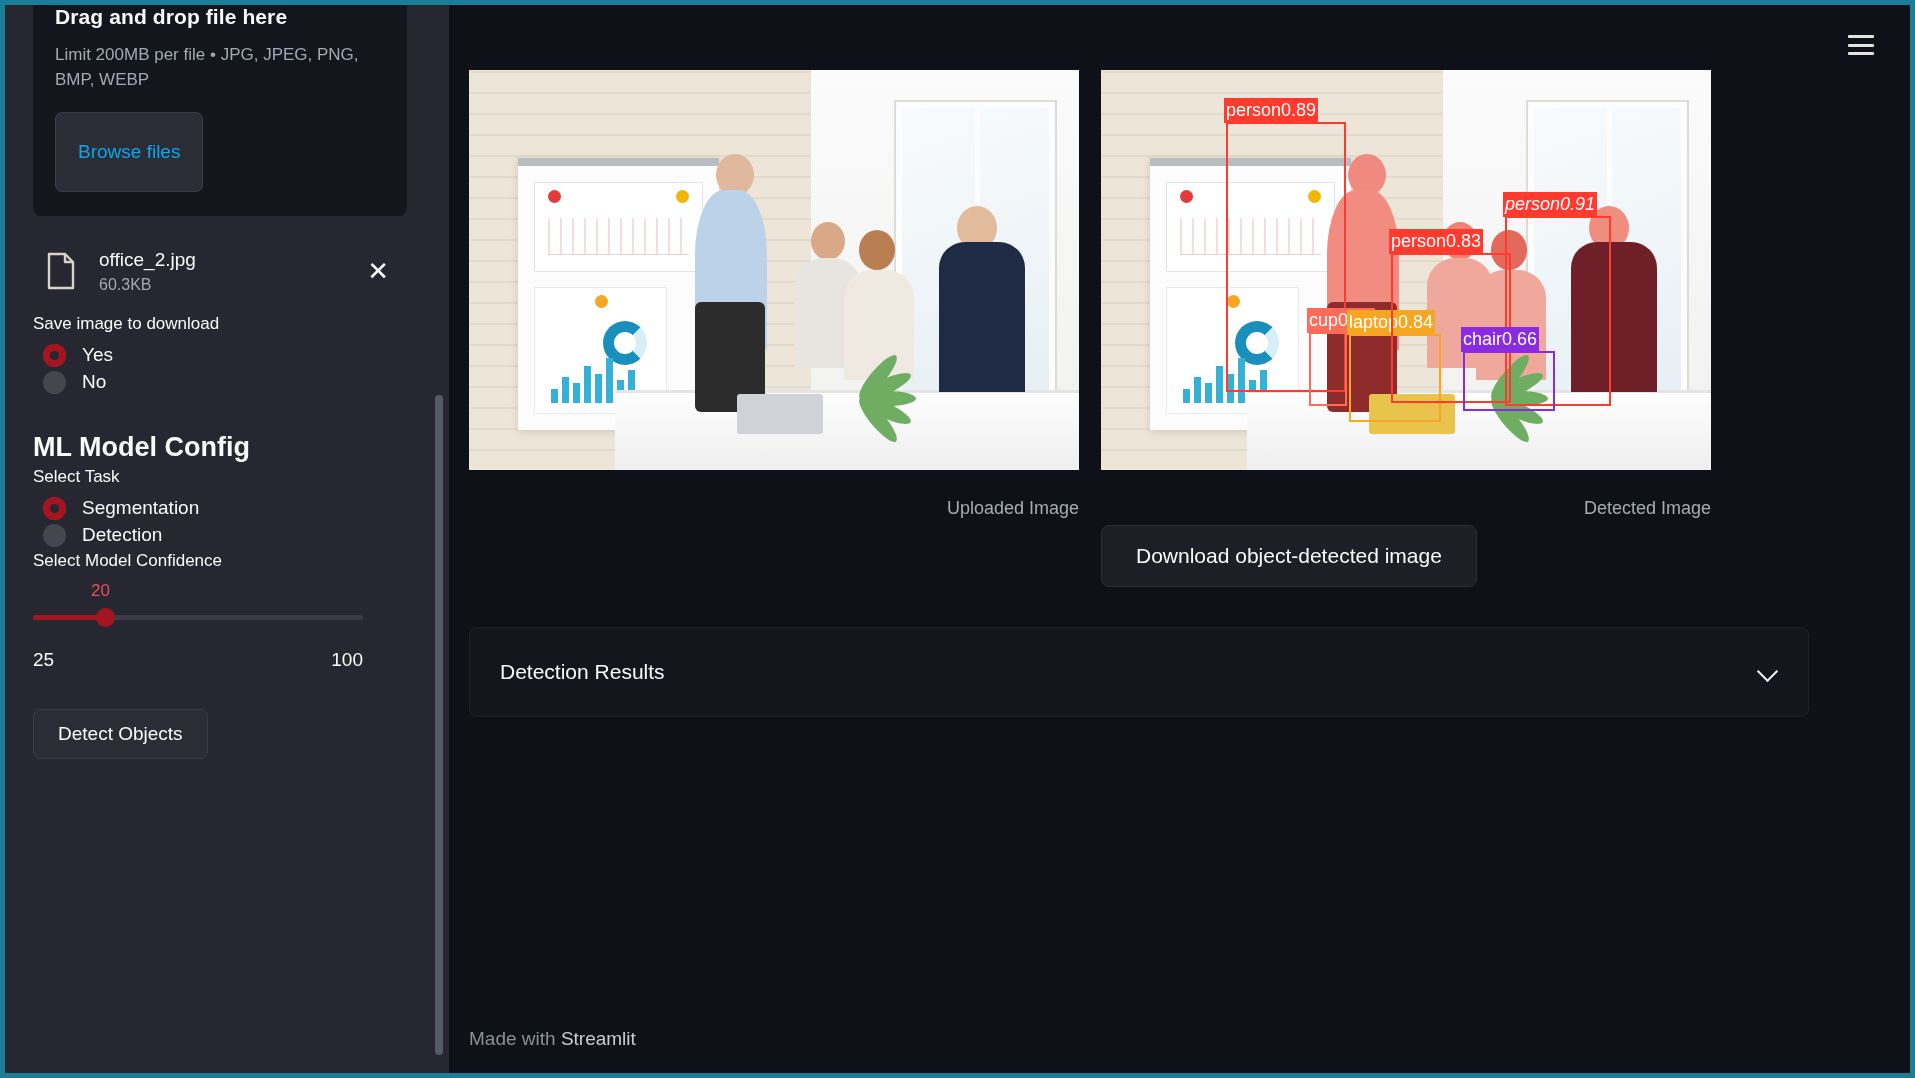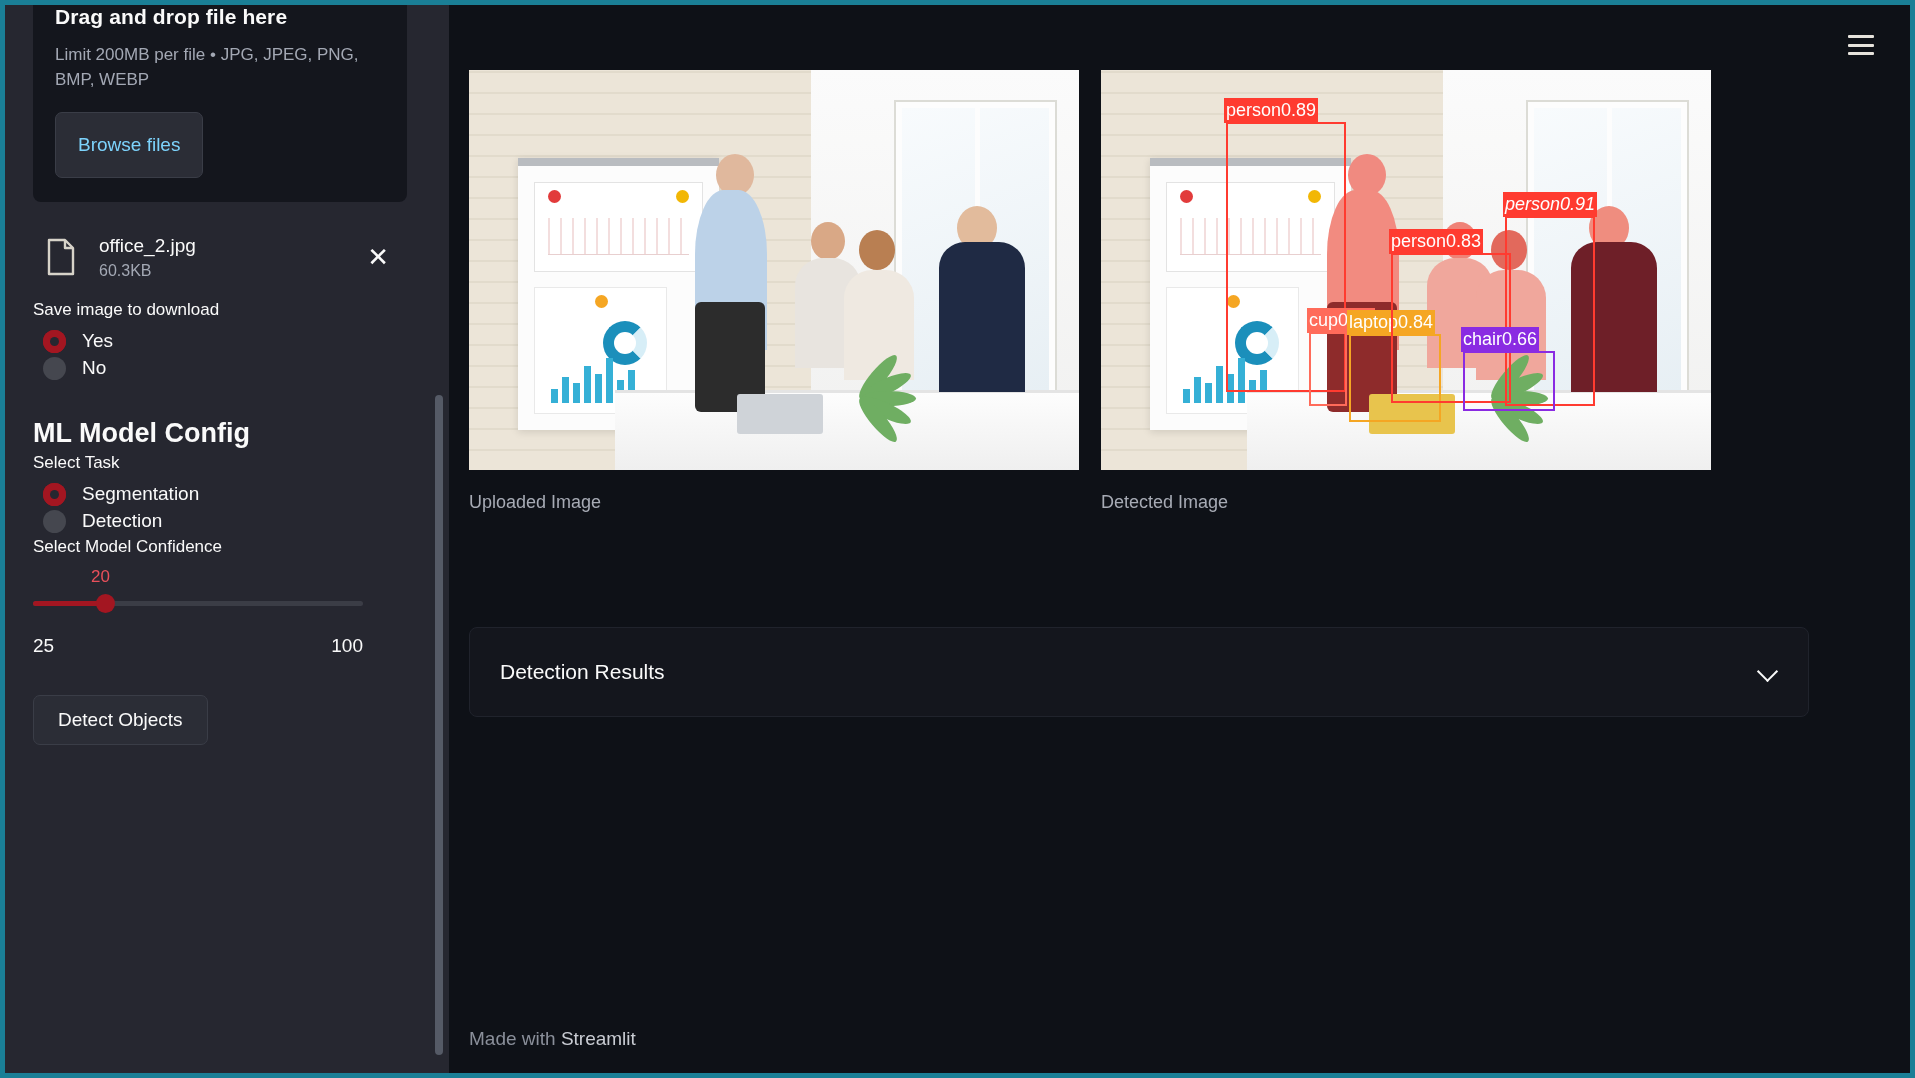--- a/index.html
+++ b/index.html
@@ -46,23 +46,23 @@
   }
   .dz-sub {
     font-size: 17px; color: #a3a8b4; line-height: 1.45;
     margin-bottom: 20px; max-width: 330px;
   }
   .browse-btn {
     display: inline-block;
     background: #2b2d36;
     border: 1px solid #3a3d47;
     border-radius: 7px;
-    color: #7dd3fc;
+    color: #0ea5e9;
     font-size: 19px;
-    padding: 21px 22px;
+    padding: 28px 22px;
   }
 
   .file-row {
     display: flex; align-items: center;
     padding: 14px 0 16px 0;
     position: relative;
   }
   .file-icon { width: 56px; display: flex; justify-content: center; }
   .file-meta { flex: 1; padding-left: 10px; }
   .file-name { font-size: 19px; color: #fafafa; line-height: 1.3; }
@@ -145,22 +145,22 @@
     width: 1340px;
     display: flex; gap: 22px;
   }
   .col { width: 610px; }
   .img-frame {
     width: 610px; height: 400px;
     overflow: hidden; position: relative;
     background: #111;
   }
   .caption {
-    text-align: left; font-size: 18px; color: #a7abb5;
-    margin-top: 22px;
+    text-align: right; font-size: 18px; color: #a7abb5;
+    margin-top: 28px;
   }
 
   
   .scene { position: absolute; inset: 0; background: #f3efe8; }
   .wall-brick {
     position: absolute; left: 0; top: 0; width: 56%; height: 100%;
     background:
       repeating-linear-gradient(0deg, #ece5d8 0 19px, #e2dbcc 19px 21px),
       repeating-linear-gradient(90deg, #ece5d8 0 60px, #ddd5c4 60px 62px);
   }
@@ -469,34 +469,38 @@
           <div class="det" style="left:248px;top:264px;width:92px;height:88px;">
             <div class="det-box" style="border-color:#f5a623"></div>
             <div class="det-label" style="background:#f5a623">laptop0.84</div>
           </div>
 
           <div class="det" style="left:290px;top:183px;width:120px;height:150px;">
             <div class="det-box" style="border-color:#ff3b30"></div>
             <div class="det-label" style="background:#ff3b30">person0.83</div>
           </div>
 
-          <div class="det" style="left:404px;top:146px;width:90px;height:190px;font-style:italic;">
+          <div class="det" style="left:404px;top:146px;width:106px;height:190px;font-style:italic;">
             <div class="det-box" style="border-color:#ff3b30"></div>
             <div class="det-label" style="background:#ff3b30">person0.91</div>
           </div>
 
           <div class="det" style="left:362px;top:281px;width:92px;height:60px;">
             <div class="det-box" style="border-color:#8a2be2"></div>
             <div class="det-label" style="background:#8a2be2">chair0.66</div>
           </div>
         </div>
         <div class="caption">Detected Image</div>
       </div>
     </div>
 
+    <div class="dl-wrap">
+      <div class="dl-spacer"></div>
+      <div class="dl-btn">Download object-detected image</div>
+    </div>
 
     <div class="expander">
       <div class="expander-title">Detection Results</div>
       <div class="chev"></div>
     </div>
 
     <div id="footer">
       <span>Made with </span><b>Streamlit</b>
     </div>
   </div>

